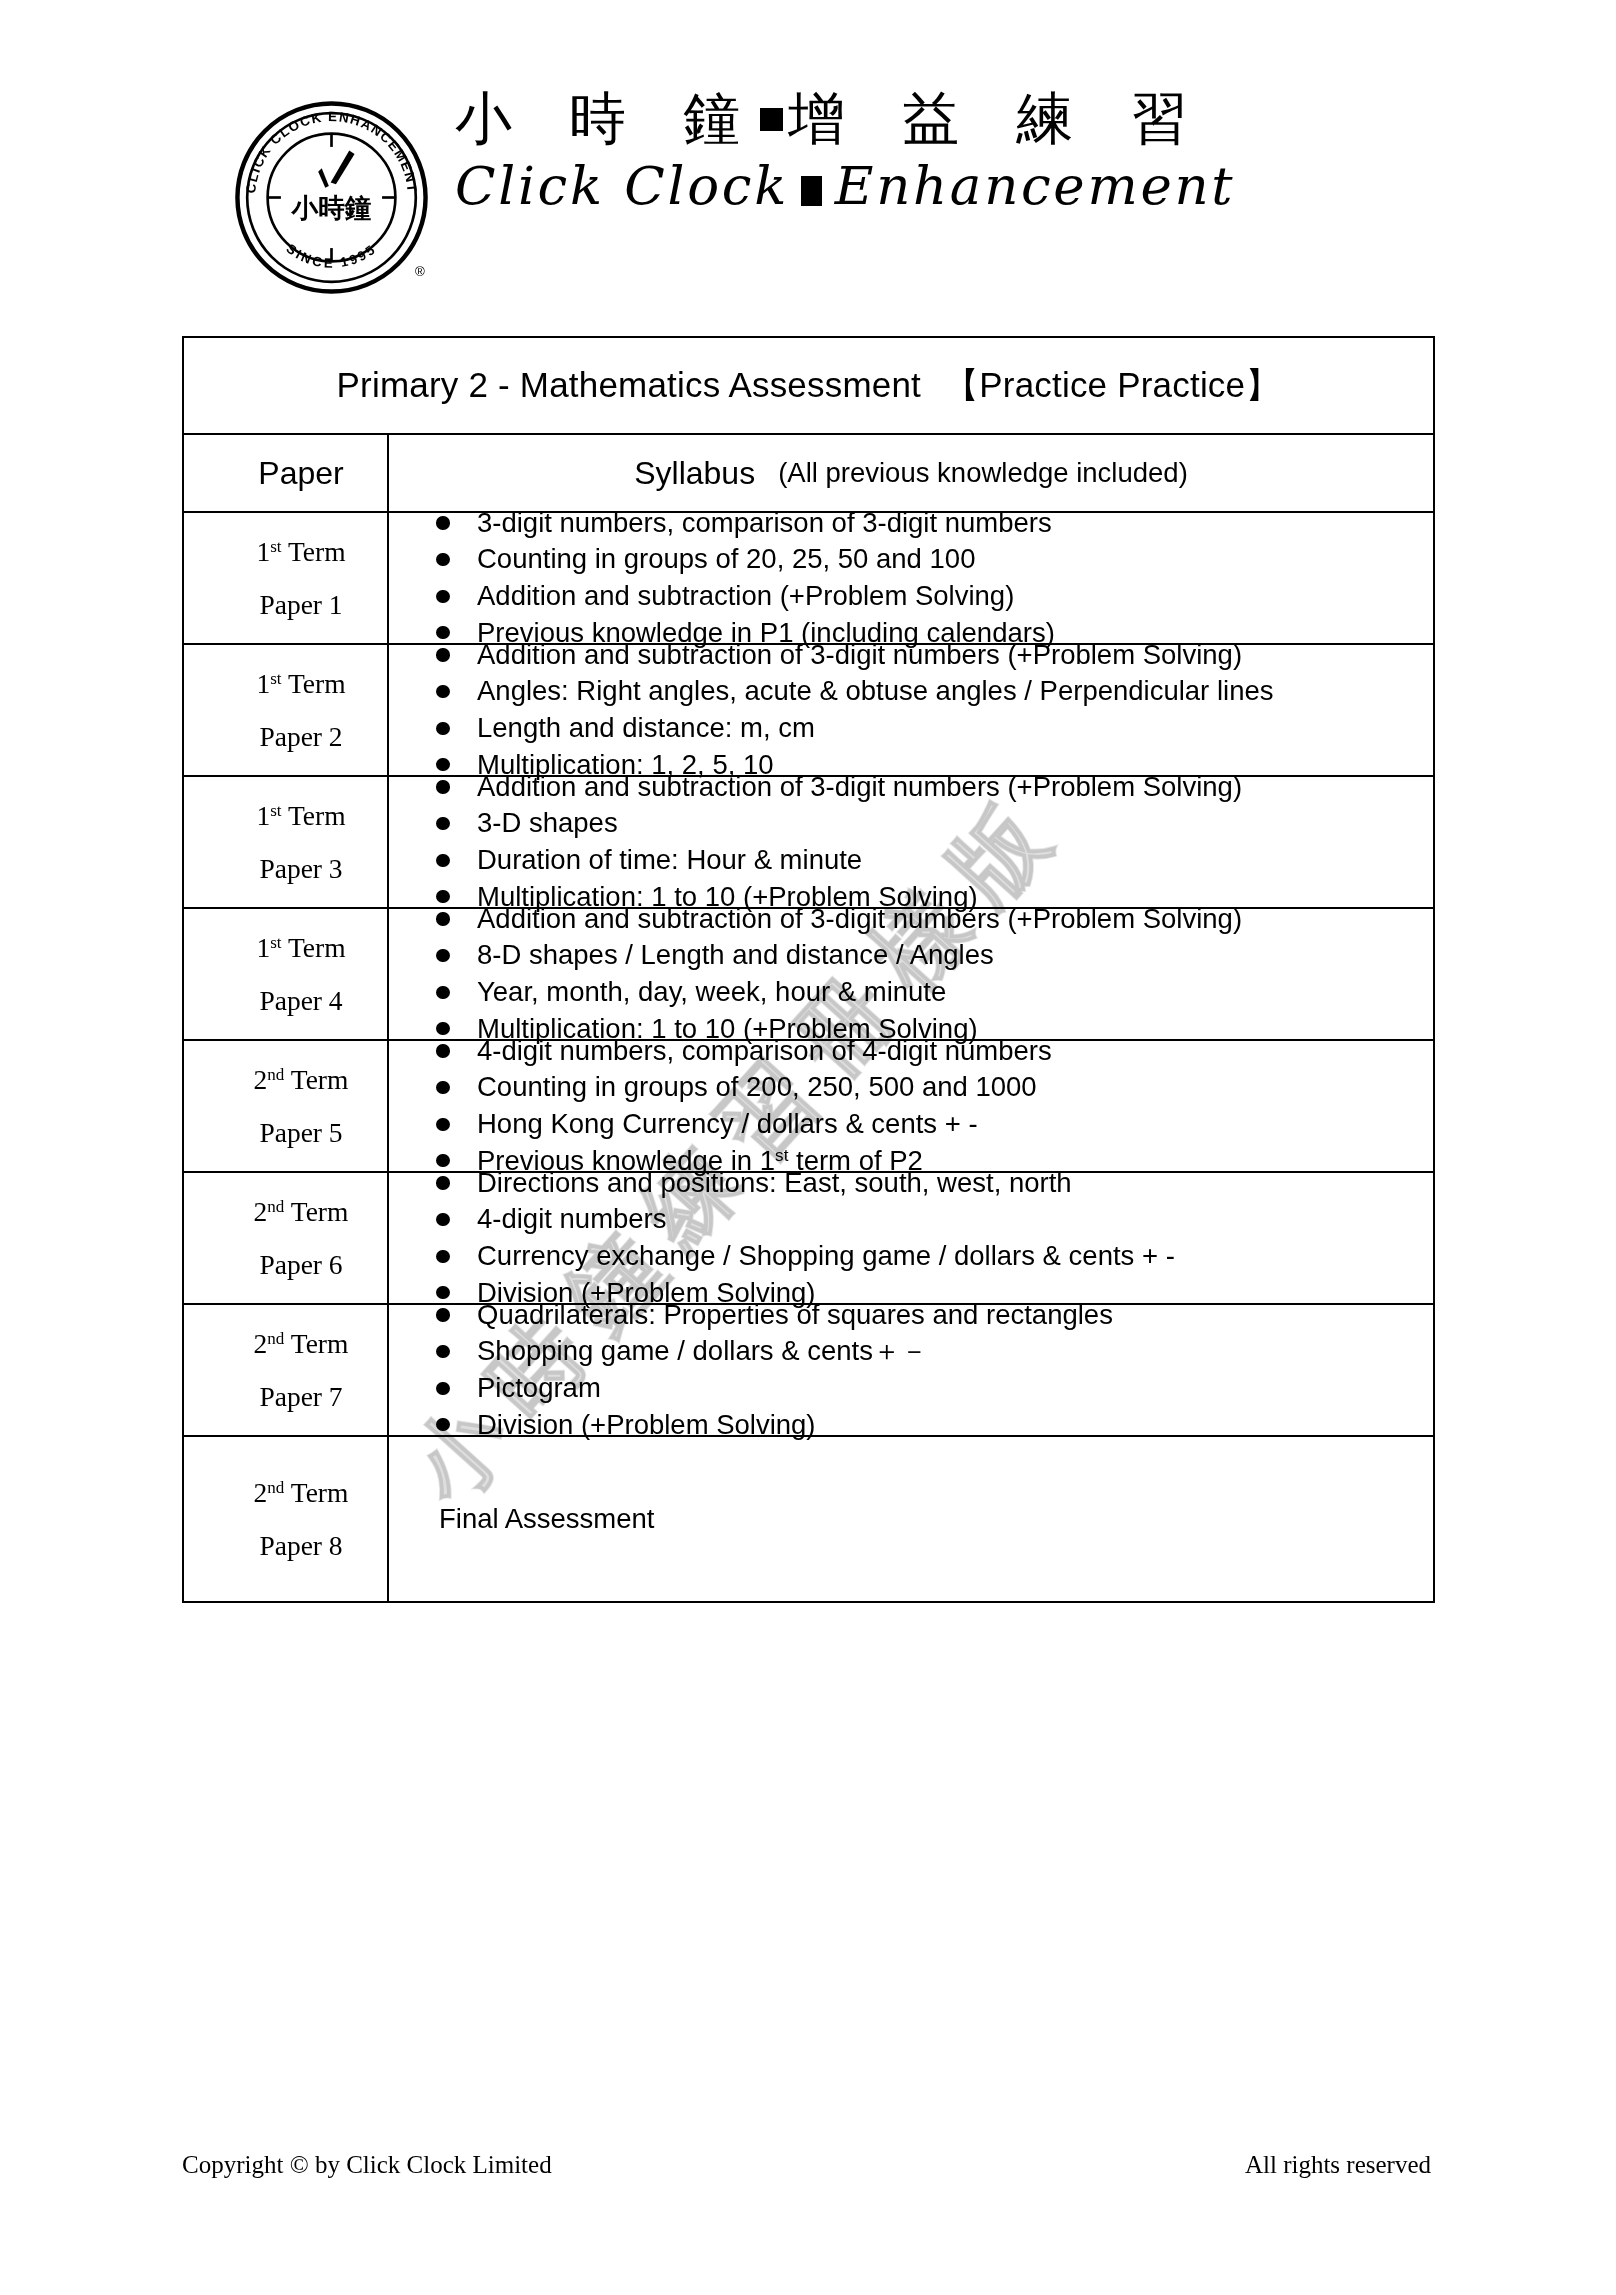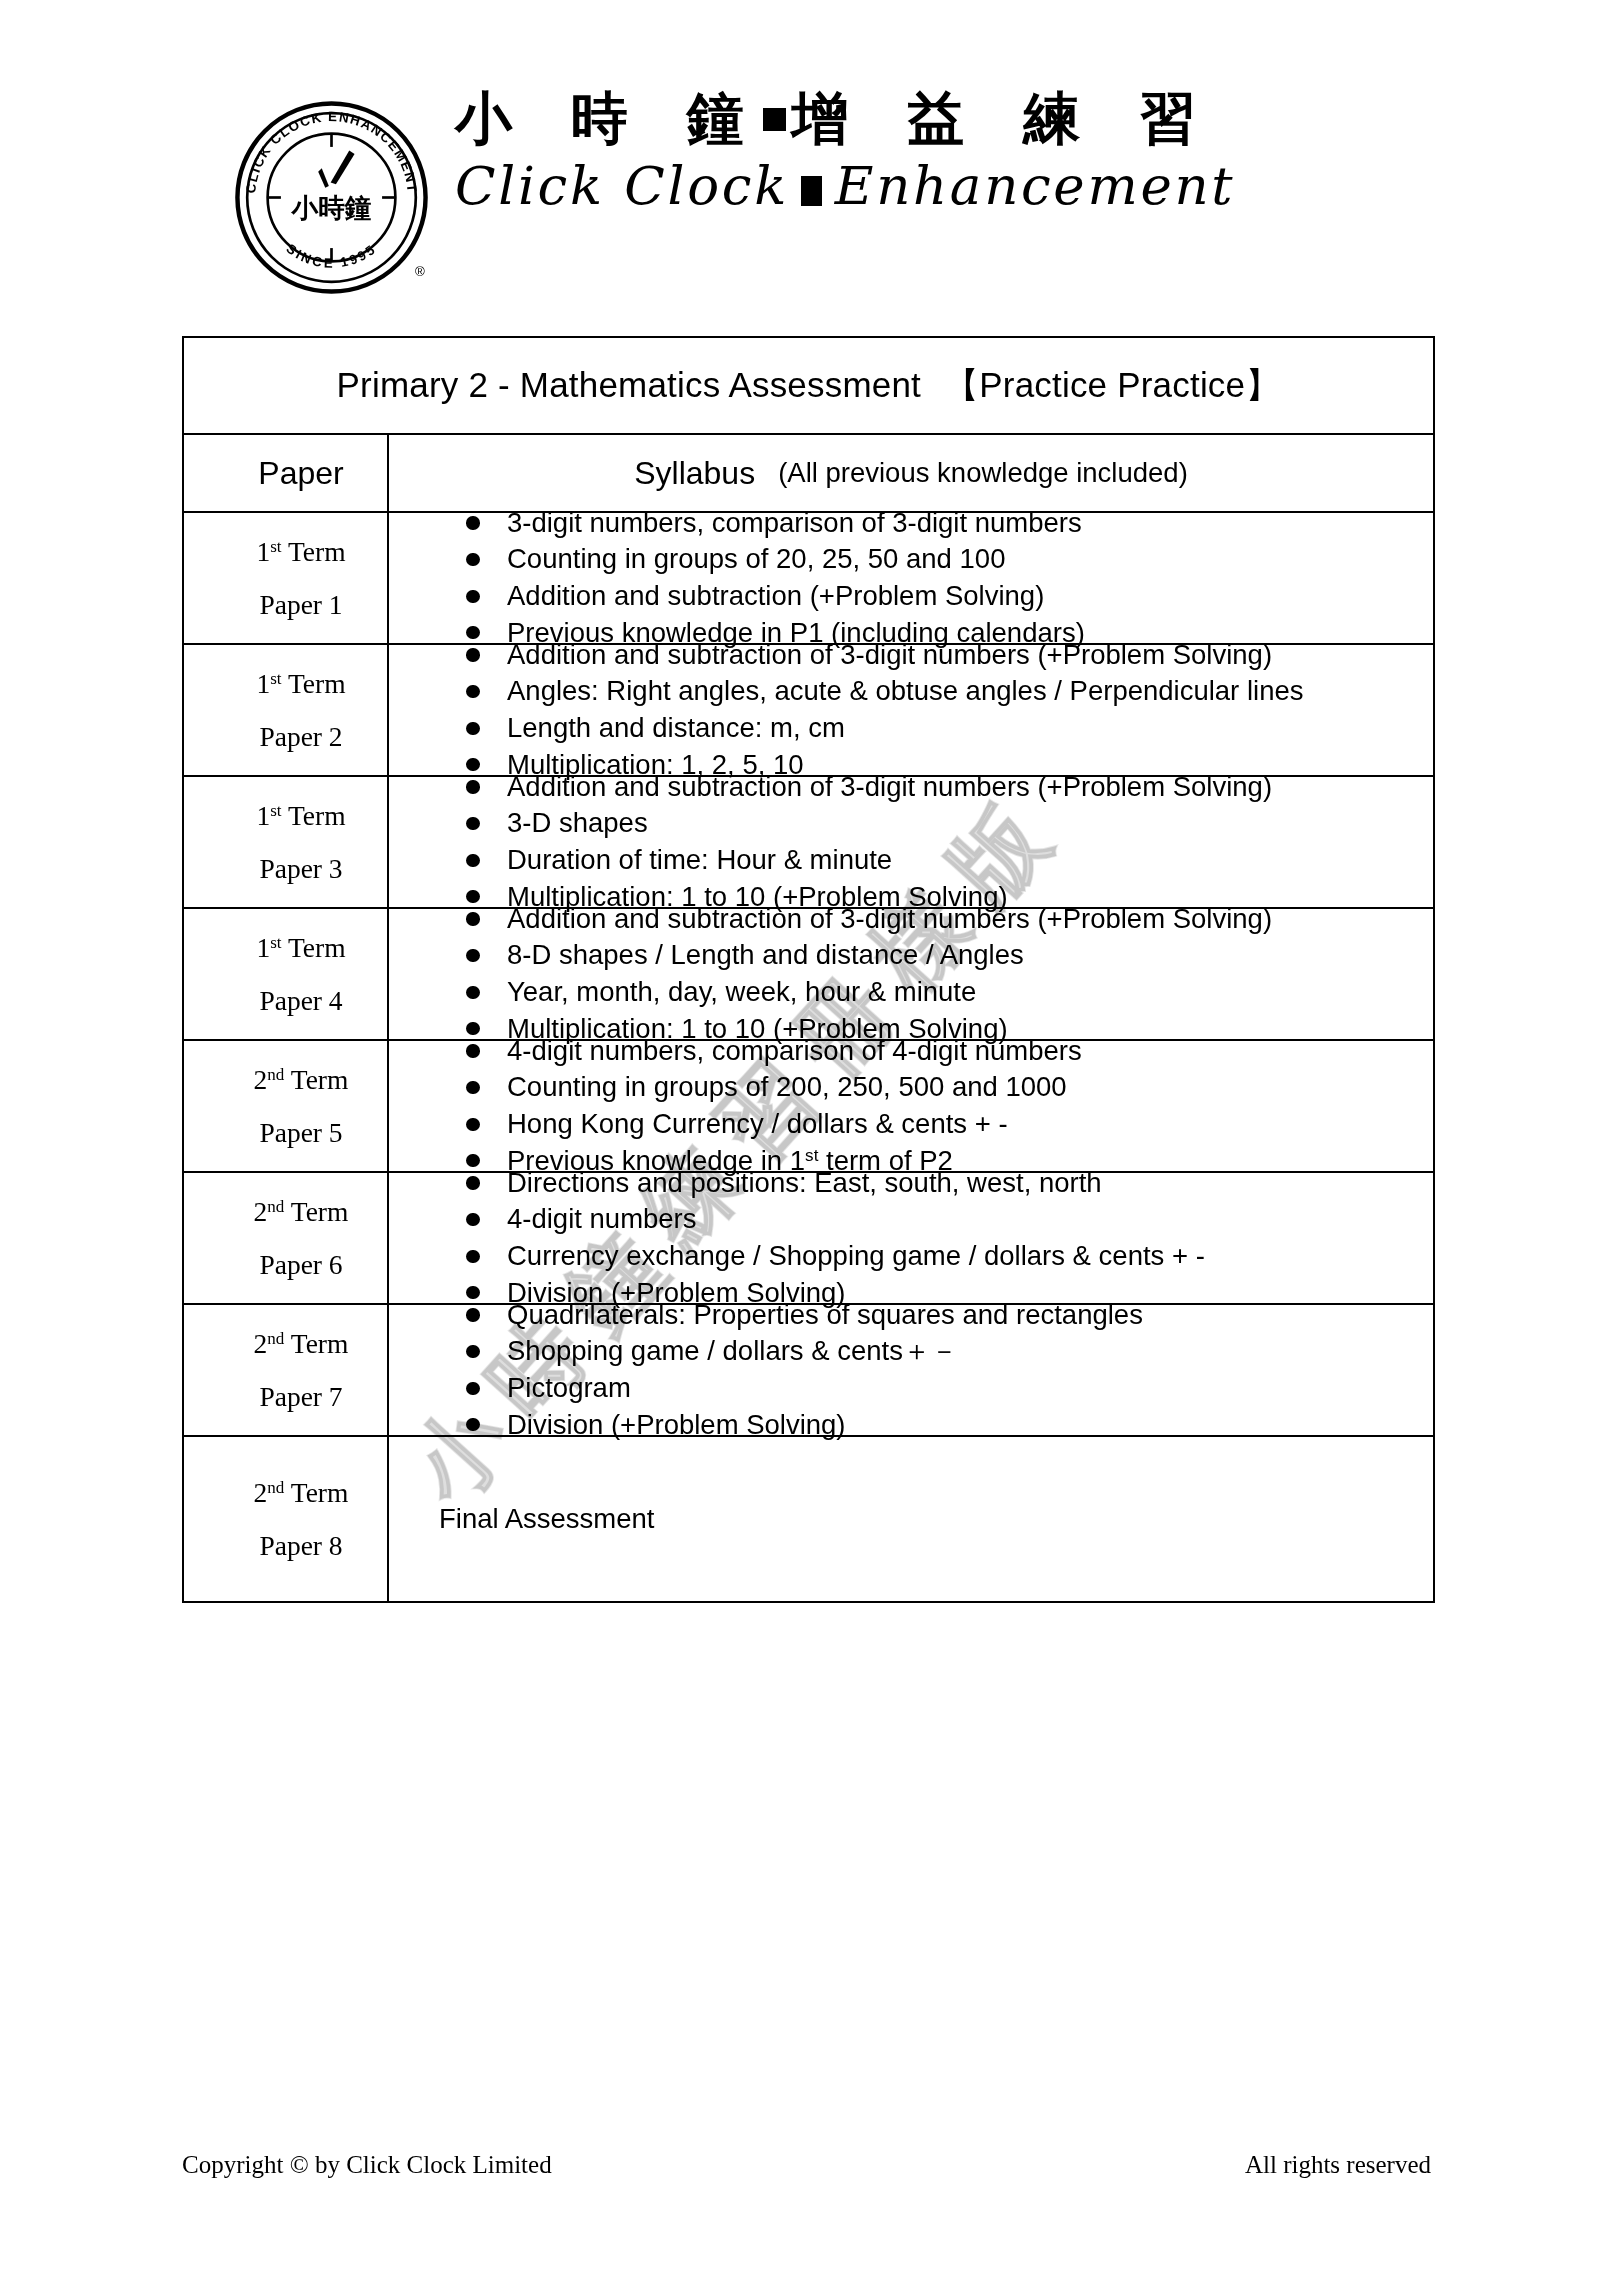--- a/index.html
+++ b/index.html
@@ -36,21 +36,21 @@
 
   .brand-block {
     position: absolute;
     left: 455px;
     top: 89px;
     width: 977px;
   }
   .brand-cn {
     font-family: "DejaVu Sans", sans-serif;
     font-size: 57px;
-    font-weight: 700;
+    font-weight: 400;
     letter-spacing: 19.5px;
     line-height: 1.05;
     white-space: nowrap;
   }
   .brand-cn .sq {
     display: inline-block;
     width: 23px;
     height: 23px;
     background: #000;
     vertical-align: 7px;
@@ -168,21 +168,21 @@
   .paper-term { margin-bottom: 19.5px; }
   .paper-term sup, .sup {
     font-size: 0.62em;
     vertical-align: 0.55em;
     line-height: 0;
   }
 
   ul.bullets {
     list-style: none;
     margin: 0;
-    padding: 0 0 0 72px;
+    padding: 0 0 0 42px;
     width: 100%;
   }
   ul.bullets li {
     position: relative;
     font-size: 27.5px;
     line-height: 1.33;
     padding-left: 46px;
     white-space: nowrap;
   }
   ul.bullets li::before {

